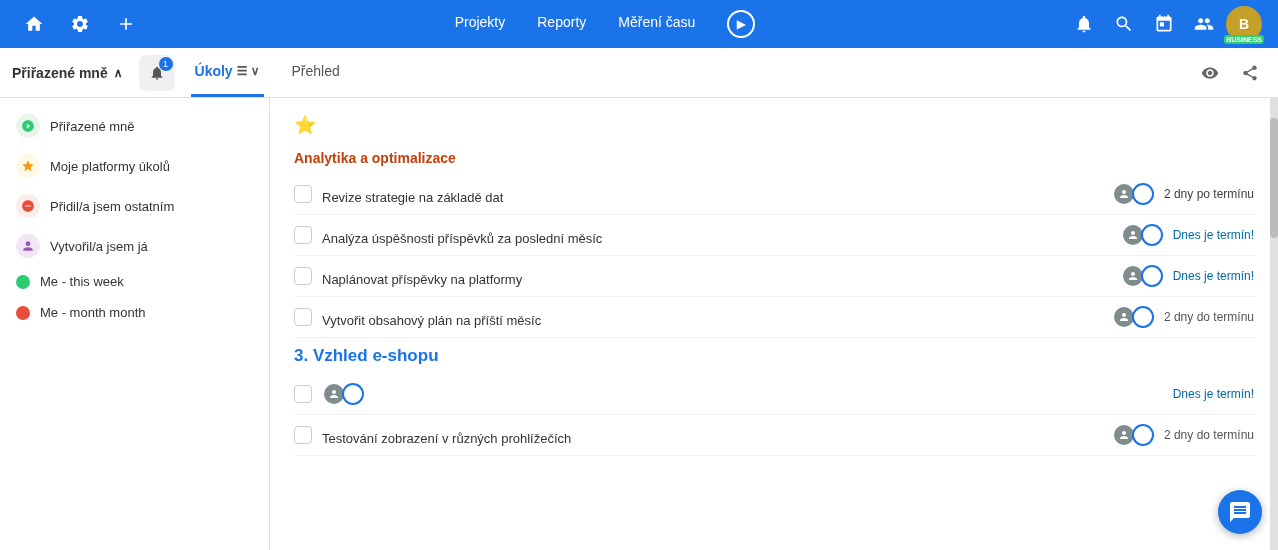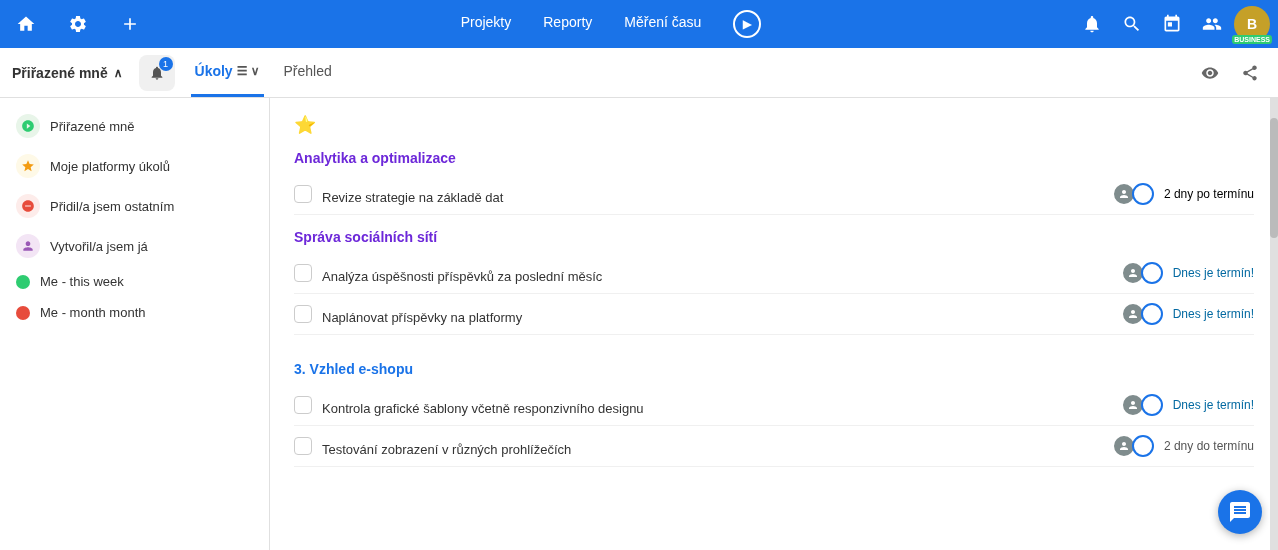--- a/index.html
+++ b/index.html
@@ -4,22 +4,22 @@
   <style>
     * { box-sizing: border-box; margin: 0; padding: 0; }
     body { font-family: -apple-system, BlinkMacSystemFont, 'Segoe UI', sans-serif; background: #f5f5f5; width: 1278px; height: 550px; overflow: hidden; }
 
     
     .top-nav {
       background: #1a73e8;
       height: 48px;
       display: flex;
       align-items: center;
-      padding: 0 8px;
-      gap: 16px;
+      padding: 0 16px;
+      gap: 10px;
     }
     .top-nav .nav-icon {
       width: 36px; height: 36px;
       display: flex; align-items: center; justify-content: center;
       border-radius: 50%;
       color: white;
       cursor: pointer;
       font-size: 18px;
     }
     .top-nav .center-links {
@@ -104,21 +104,21 @@
       position: absolute;
       top: 2px; right: 2px;
       background: #1a73e8;
       color: white;
       font-size: 9px;
       border-radius: 50%;
       width: 14px; height: 14px;
       display: flex; align-items: center; justify-content: center;
     }
     .sub-header .tabs {
-      display: flex; align-items: flex-start; gap: 16px;
+      display: flex; align-items: flex-start; gap: 24px;
       height: 100%;
     }
     .sub-header .tab {
       height: 100%;
       display: flex; align-items: center; gap: 4px;
       padding: 0 4px;
       font-size: 14px;
       cursor: pointer;
       color: #555;
       border-bottom: 3px solid transparent;
@@ -187,21 +187,21 @@
     .section-title {
       font-size: 18px;
       font-weight: 600;
       color: #1a73e8;
       margin-bottom: 12px;
       display: flex; align-items: center; gap: 8px;
     }
     .subsection-title {
       font-size: 14px;
       font-weight: 600;
-      color: #6d28d9;
+      color: #c2410c;
       margin: 14px 0 8px 0;
     }
     .task-row {
       display: flex;
       align-items: center;
       padding: 8px 0;
       border-bottom: 1px solid #f0f0f0;
       gap: 10px;
     }
     .task-row .checkbox {
@@ -229,30 +229,30 @@
       display: flex; align-items: center; justify-content: center;
       font-size: 9px; color: white;
       overflow: hidden;
     }
     .mini-avatar:first-child { margin-left: 0; }
     .mini-avatar.blue-ring {
       background: transparent;
       border: 2px solid #1a73e8;
       width: 22px; height: 22px;
     }
-    .due-overdue { color: #000000; font-size: 12px; font-weight: 500; }
+    .due-overdue { color: #404040; font-size: 12px; font-weight: 500; }
     .due-today { color: #0369a1; font-size: 12px; font-weight: 500; }
     .due-ok { color: #555; font-size: 12px; }
     .task-date { margin-left: auto; white-space: nowrap; font-size: 12px; }
 
     .subsection-number {
-      font-size: 14px;
+      font-size: 17px;
       font-weight: 600;
       color: #1a73e8;
-      margin: 26px 0 8px 0;
+      margin: 8px 0 8px 0;
     }
 
     
     .chat-bubble {
       position: fixed;
       bottom: 16px; right: 16px;
       width: 44px; height: 44px;
       background: #1a73e8;
       border-radius: 50%;
       display: flex; align-items: center; justify-content: center;
@@ -436,21 +436,20 @@
         <div class="mini-avatar" style="background:#7f8c8d;">
           <svg width="12" height="12" viewBox="0 0 24 24" fill="white">
               <path d="M12 12c2.21 0 4-1.79 4-4s-1.79-4-4-4-4 1.79-4 4 1.79 4 4 4zm0 2c-2.67 0-8 1.34-8 4v2h16v-2c0-2.66-5.33-4-8-4z"></path>
             </svg>
         </div>
         <div class="mini-avatar blue-ring"></div>
       </div>
       <span class="task-date due-overdue">2 dny po termínu</span>
     </div>
 
-    <div class="subsection-title">Správa sociálních sítí</div>
 
     <div class="task-row">
       <div class="checkbox"></div>
       <span class="task-name">Analýza úspěšnosti příspěvků za poslední měsíc</span>
       <div class="avatars">
         <div class="mini-avatar" style="background:#7f8c8d;">
           <svg width="12" height="12" viewBox="0 0 24 24" fill="white">
               <path d="M12 12c2.21 0 4-1.79 4-4s-1.79-4-4-4-4 1.79-4 4 1.79 4 4 4zm0 2c-2.67 0-8 1.34-8 4v2h16v-2c0-2.66-5.33-4-8-4z"></path>
             </svg>
         </div>
@@ -466,27 +465,39 @@
         <div class="mini-avatar" style="background:#7f8c8d;">
           <svg width="12" height="12" viewBox="0 0 24 24" fill="white">
               <path d="M12 12c2.21 0 4-1.79 4-4s-1.79-4-4-4-4 1.79-4 4 1.79 4 4 4zm0 2c-2.67 0-8 1.34-8 4v2h16v-2c0-2.66-5.33-4-8-4z"></path>
             </svg>
         </div>
         <div class="mini-avatar blue-ring"></div>
       </div>
       <span class="task-date due-today">Dnes je termín!</span>
     </div>
 
-
-
-    <div class="subsection-number">3. Vzhled e-shopu</div>
-
     <div class="task-row">
       <div class="checkbox"></div>
-      <span class="task-name">Kontrola grafické šablony včetně responzivního designu</span>
+      <span class="task-name">Vytvořit obsahový plán na příští měsíc</span>
+      <div class="avatars">
+        <div class="mini-avatar" style="background:#7f8c8d;">
+          <svg width="12" height="12" viewBox="0 0 24 24" fill="white">
+              <path d="M12 12c2.21 0 4-1.79 4-4s-1.79-4-4-4-4 1.79-4 4 1.79 4 4 4zm0 2c-2.67 0-8 1.34-8 4v2h16v-2c0-2.66-5.33-4-8-4z"></path>
+            </svg>
+        </div>
+        <div class="mini-avatar blue-ring"></div>
+      </div>
+      <span class="task-date due-ok">2 dny do termínu</span>
+    </div>
+
+
+    <div class="subsection-number">3. Vzhled e-shopu</div>
+
+    <div class="task-row">
+      <div class="checkbox"></div>
       <div class="avatars">
         <div class="mini-avatar" style="background:#7f8c8d;">
           <svg width="12" height="12" viewBox="0 0 24 24" fill="white">
               <path d="M12 12c2.21 0 4-1.79 4-4s-1.79-4-4-4-4 1.79-4 4 1.79 4 4 4zm0 2c-2.67 0-8 1.34-8 4v2h16v-2c0-2.66-5.33-4-8-4z"></path>
             </svg>
         </div>
         <div class="mini-avatar blue-ring"></div>
       </div>
       <span class="task-date due-today">Dnes je termín!</span>
     </div>

